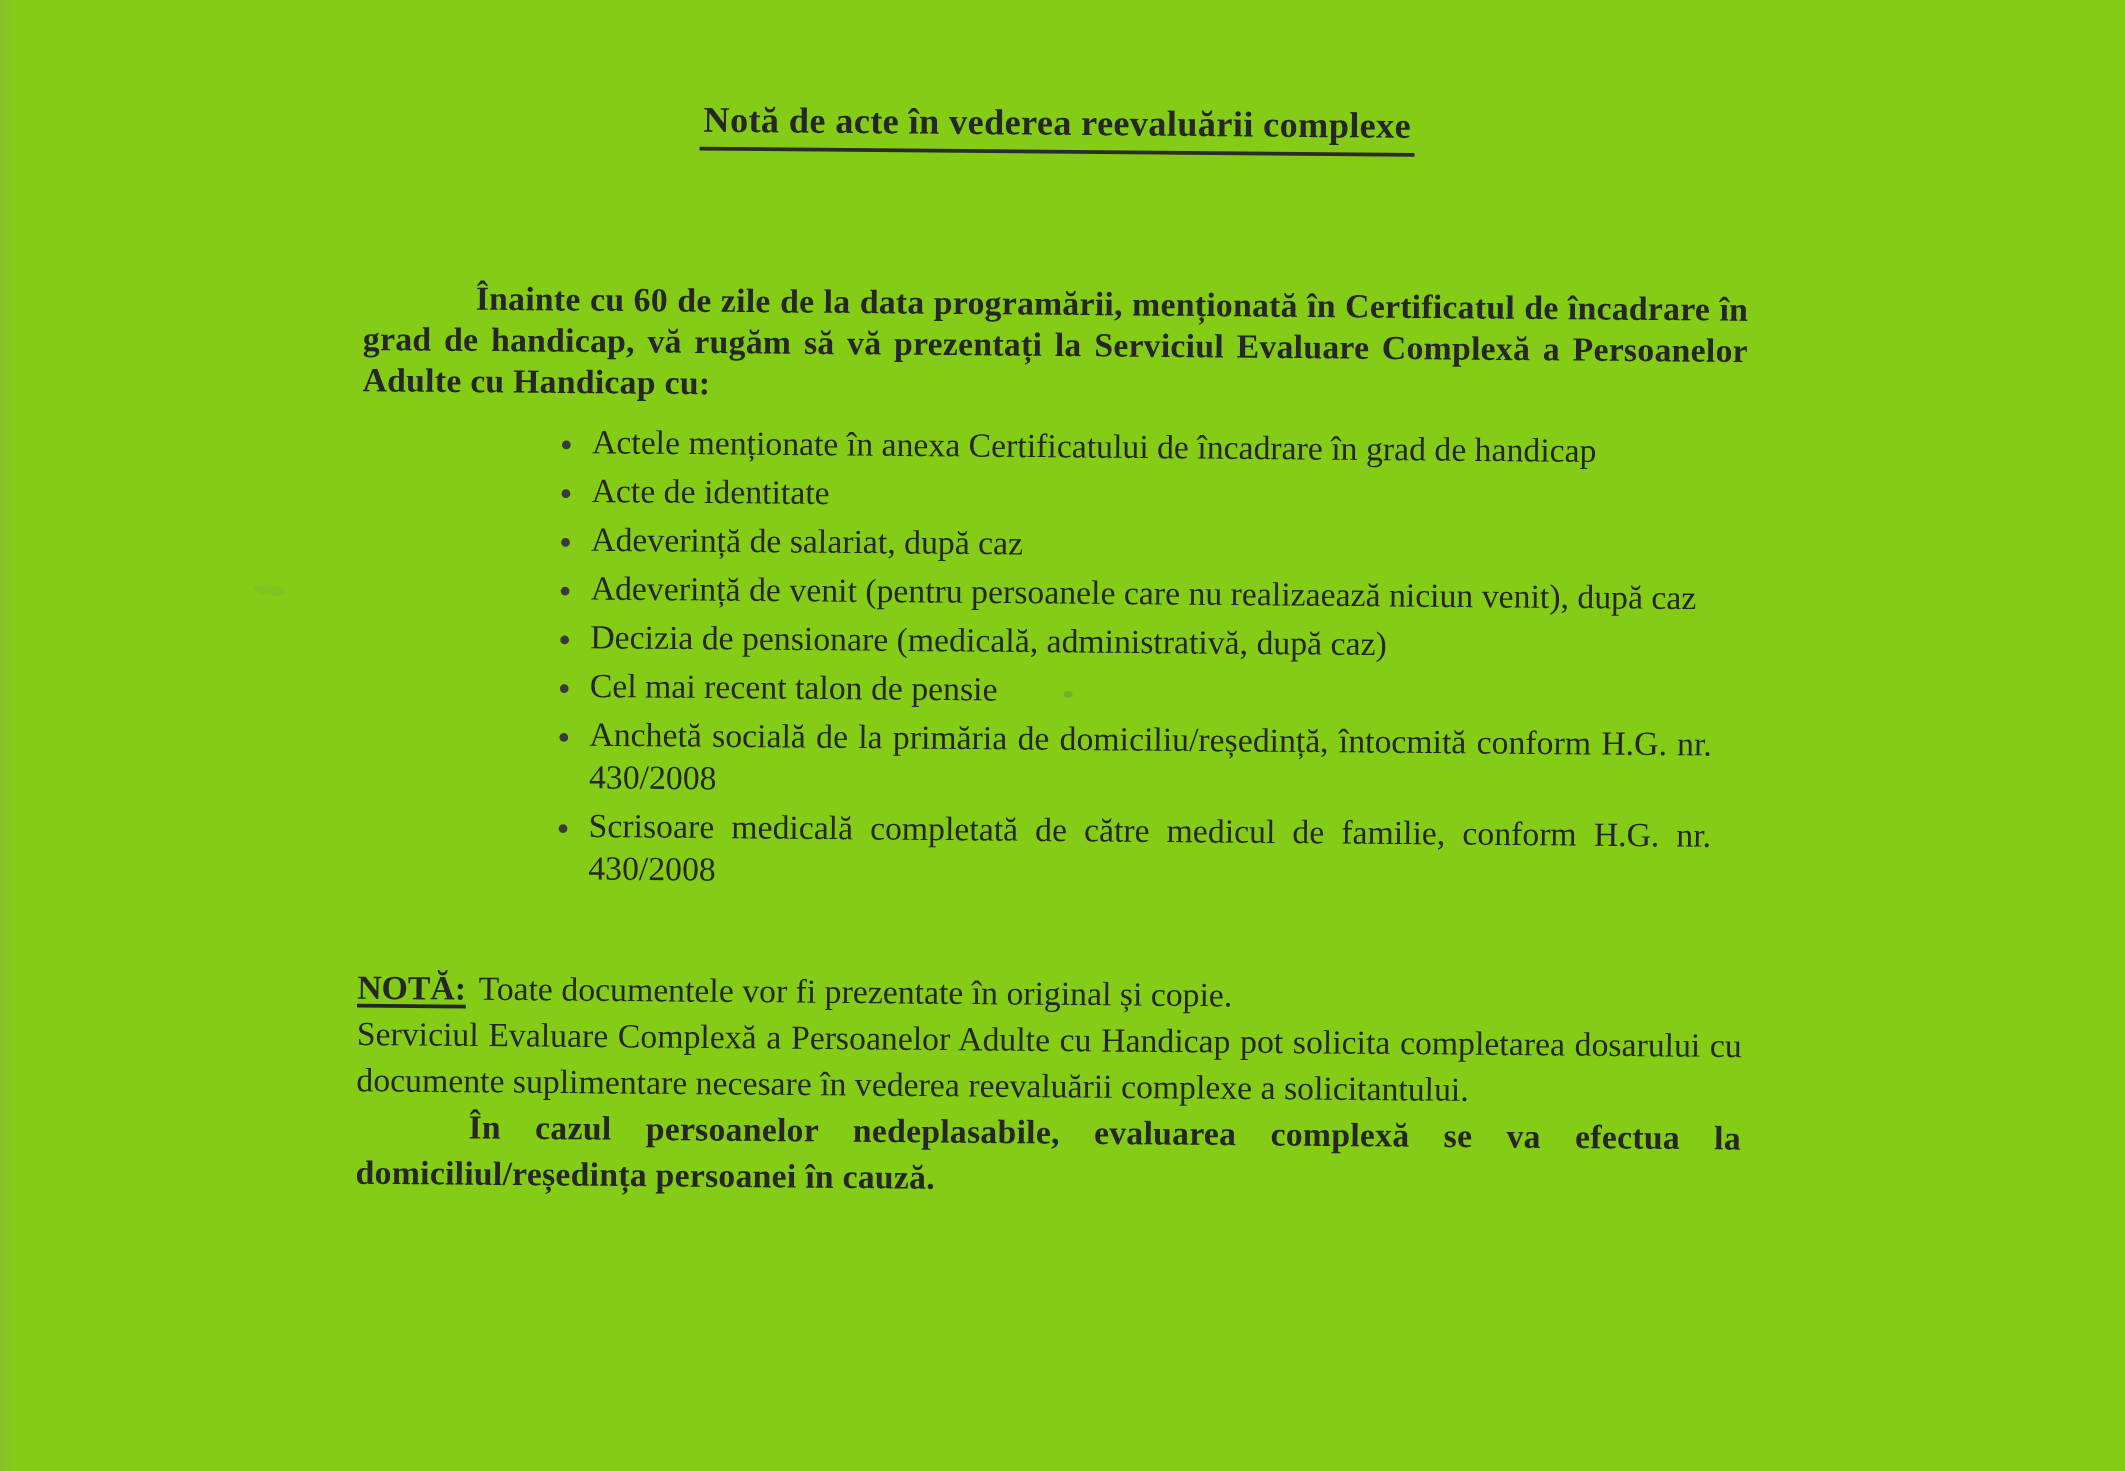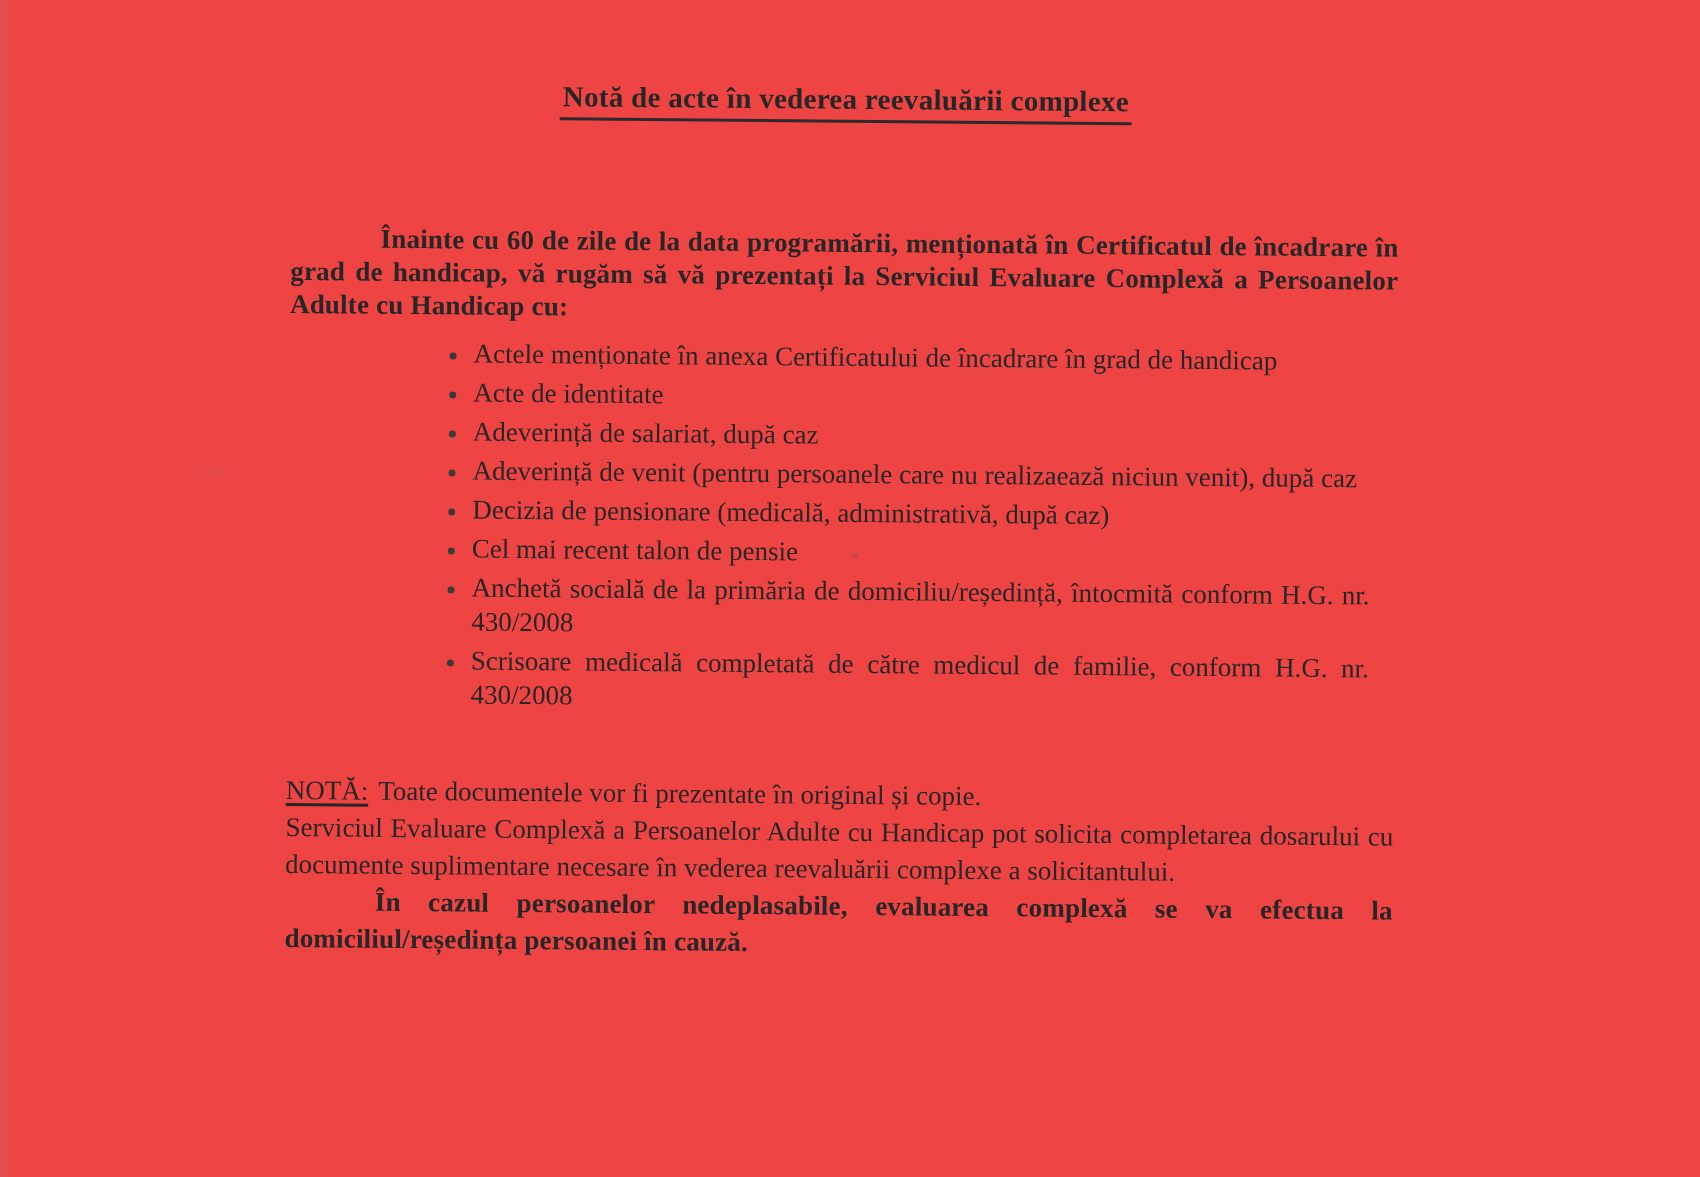--- a/index.html
+++ b/index.html
@@ -11,21 +11,21 @@
     width: 1700px;
     height: 1177px;
     overflow: hidden;
     font-family: "Liberation Serif", "DejaVu Serif", serif;
     color: #262626;
     position: relative;
   }
   .page {
     position: absolute;
     inset: 0;
-    background: #ef4444;
+    background: #84cc16;
   }
   
   .scan-edge {
     position: absolute;
     left: 0; top: 0;
     width: 14px; height: 100%;
     background: linear-gradient(to right, rgba(140,140,140,0.18), rgba(255,255,255,0));
     pointer-events: none;
   }
   .scan-speck-1 {
@@ -91,21 +91,21 @@
   }
   .note-block {
     margin-top: 62px;
     font-size: 27px;
     line-height: 37px;
   }
   .note-line {
     margin: 0;
   }
   .note-label {
-    font-weight: normal;
+    font-weight: bold;
     text-decoration: underline;
     text-decoration-thickness: 2.5px;
     text-underline-offset: 4px;
     margin-right: 10px;
   }
   .body-par {
     margin: 0;
     text-align: justify;
   }
   .closing {

